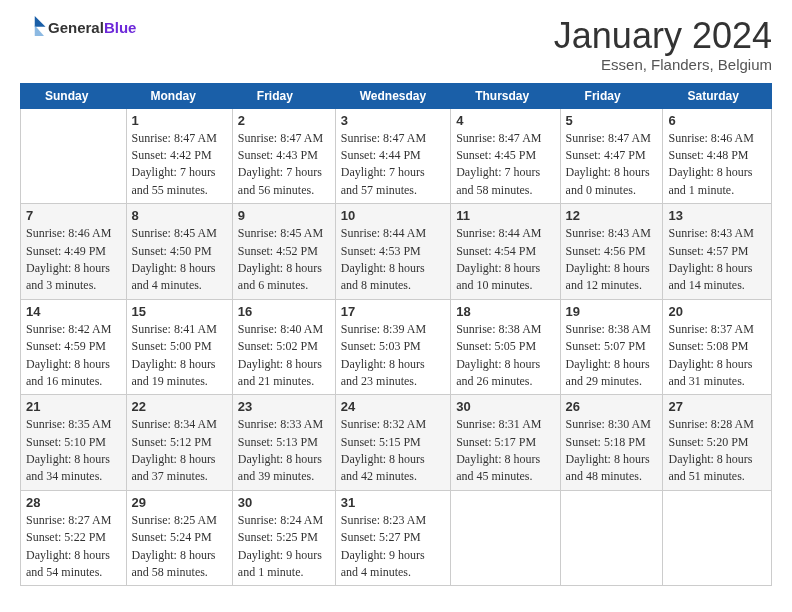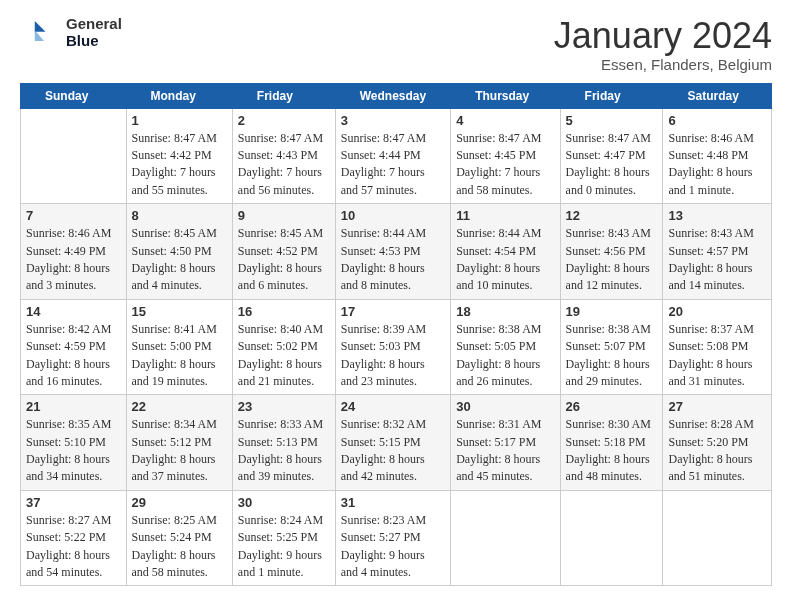--- a/index.html
+++ b/index.html
@@ -93,23 +93,23 @@
 
 <div class="page">
   <div class="header">
     <div class="logo">
       <div>
         <svg class="logo-icon" viewBox="0 0 30 26">
           <polygon points="16,0 30,14 16,14" fill="#1a5fa8"></polygon>
           <polygon points="16,12 28,26 16,26" fill="#5b9bd5" opacity="0.7"></polygon>
         </svg>
       </div>
-      <div style="display:flex;flex-direction:column;line-height:1.1;margin-left:20px;">
+      <div style="display:flex;flex-direction:row;line-height:1.1;margin-left:2px;">
         <span class="logo-general" style="font-size:15px;font-weight:bold;color:#333;">General</span>
-        <span class="logo-blue" style="font-size:15px;font-weight:bold;color:#0f172a;">Blue</span>
+        <span class="logo-blue" style="font-size:15px;font-weight:bold;color:#6d28d9;">Blue</span>
       </div>
     </div>
     <div class="title-block">
       <div class="month-title">January 2024</div>
       <div class="location-title">Essen, Flanders, Belgium</div>
     </div>
   </div>
 
   <table class="calendar">
     <thead>
@@ -236,21 +236,21 @@
             <span class="day-num">26</span>
             <div class="day-info">Sunrise: 8:30 AM<br>Sunset: 5:18 PM<br>Daylight: 8 hours<br>and 48 minutes.</div>
           </td>
           <td>
             <span class="day-num">27</span>
             <div class="day-info">Sunrise: 8:28 AM<br>Sunset: 5:20 PM<br>Daylight: 8 hours<br>and 51 minutes.</div>
           </td>
         </tr>
         <tr>
           <td>
-            <span class="day-num">37</span>
+            <span class="day-num">28</span>
             <div class="day-info">Sunrise: 8:27 AM<br>Sunset: 5:22 PM<br>Daylight: 8 hours<br>and 54 minutes.</div>
           </td>
           <td>
             <span class="day-num">29</span>
             <div class="day-info">Sunrise: 8:25 AM<br>Sunset: 5:24 PM<br>Daylight: 8 hours<br>and 58 minutes.</div>
           </td>
           <td>
             <span class="day-num">30</span>
             <div class="day-info">Sunrise: 8:24 AM<br>Sunset: 5:25 PM<br>Daylight: 9 hours<br>and 1 minute.</div>
           </td>

